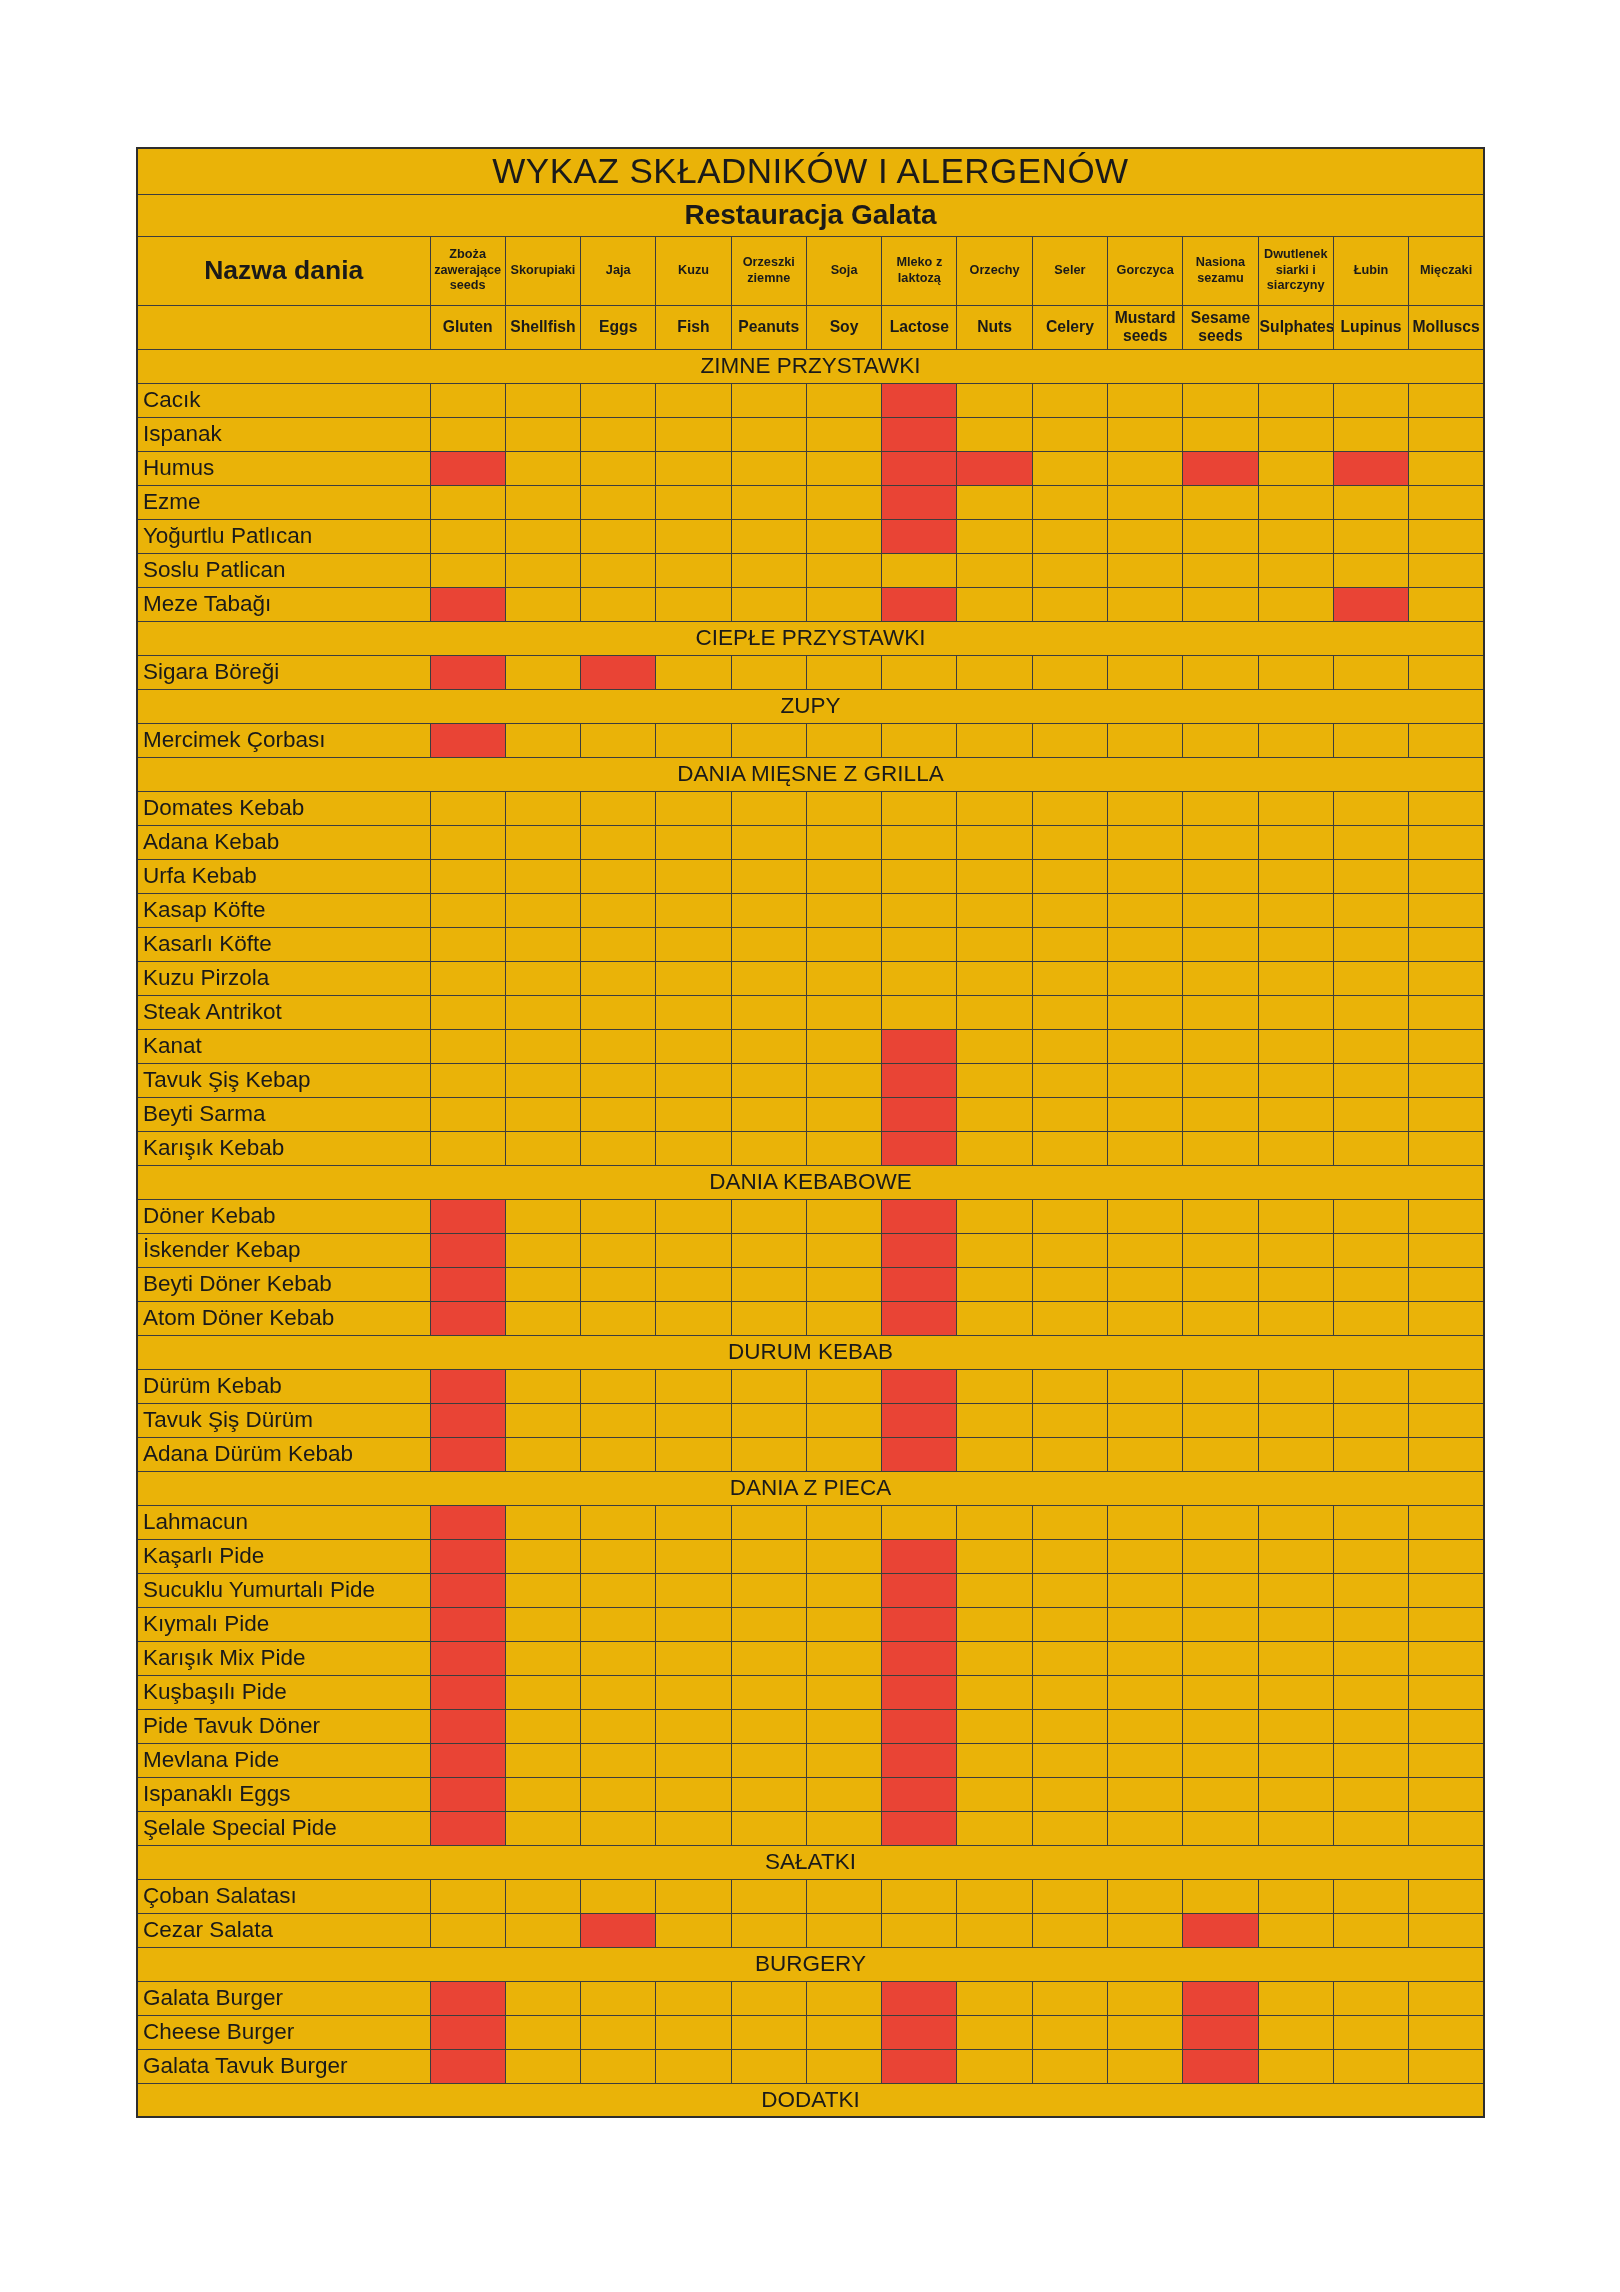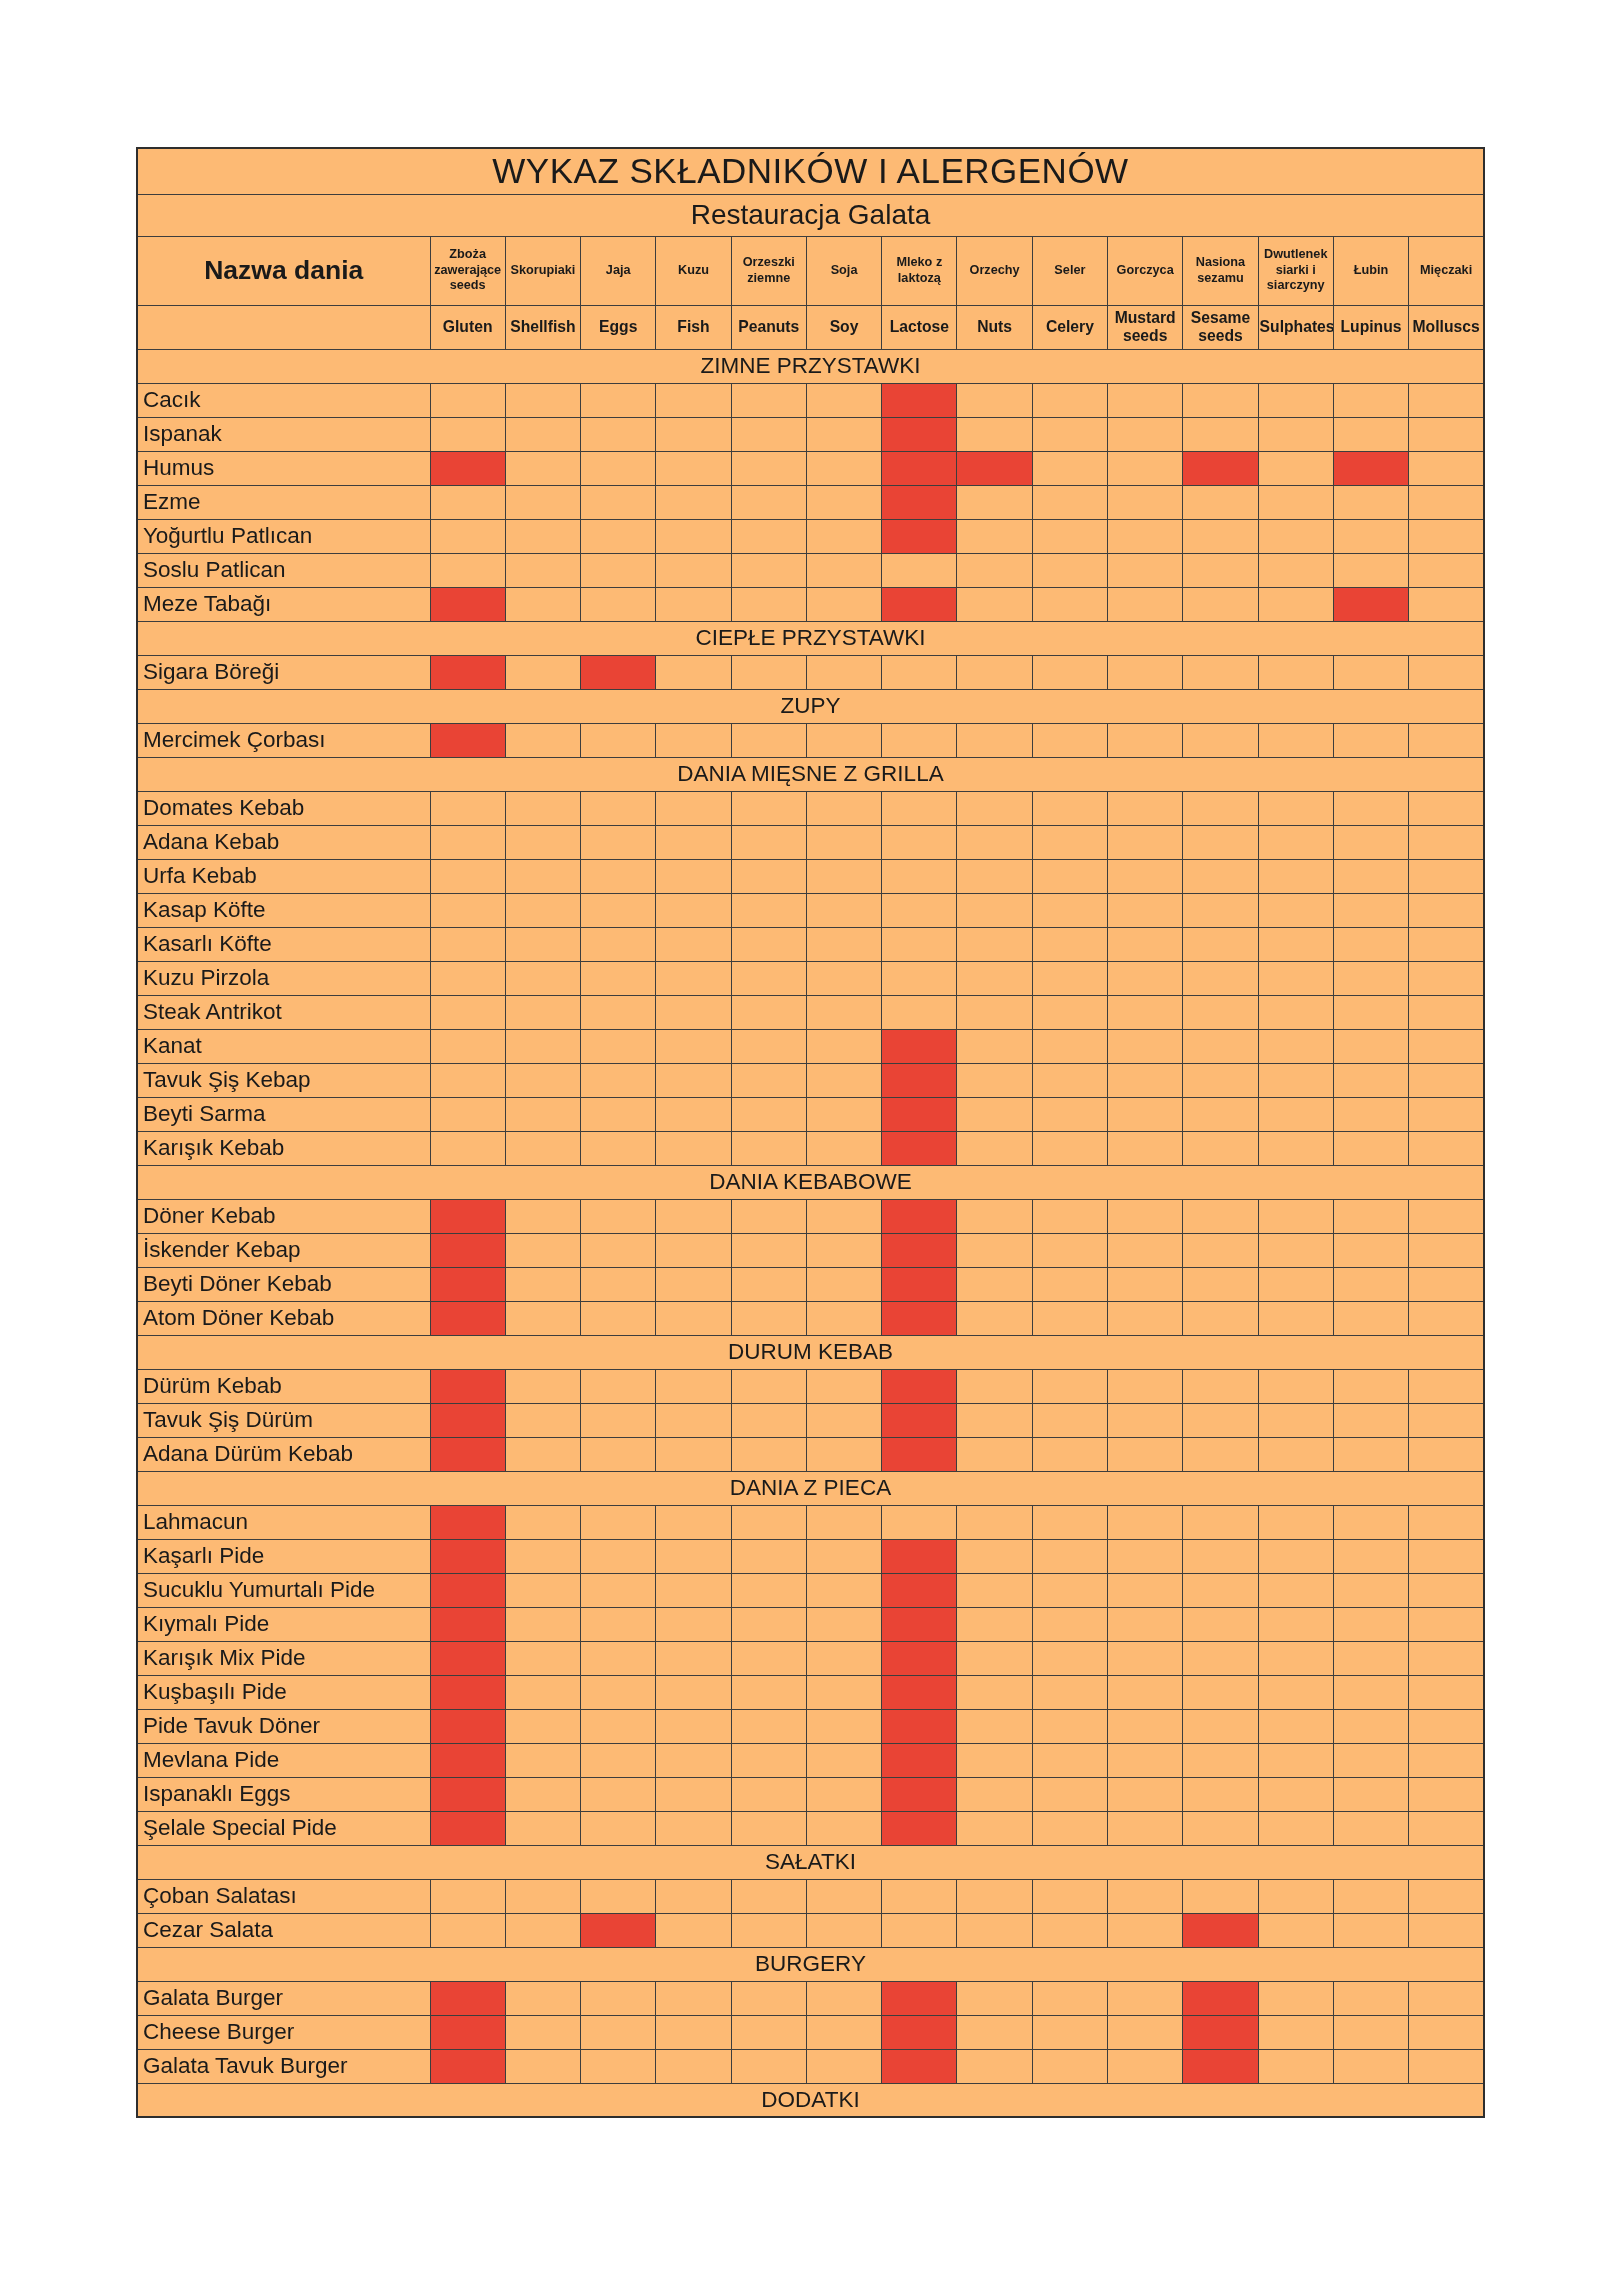--- a/index.html
+++ b/index.html
@@ -10,30 +10,30 @@
     font-family: "Liberation Sans", sans-serif;
     color: #1a1a1a;
   }
   table.allergen-table {
     border-collapse: collapse;
     table-layout: fixed;
     position: absolute;
     left: 136px; top: 147px;
     width: 1349px;
     border: 2px solid #2e2e2e;
-    background: #fdba74;
+    background: #eab308;
   }
   td { border: 1px solid #3d3d3d; overflow: hidden; vertical-align: middle; }
   tr.title-row td {
     height: 46px; text-align: center;
     font-size: 35px; font-weight: normal; letter-spacing: 0.5px;
   }
   tr.subtitle-row td {
     height: 42px; text-align: center;
-    font-size: 28px; font-weight: normal;
+    font-size: 28px; font-weight: bold;
   }
   tr.hdr-pl td {
     height: 69px; text-align: center; vertical-align: middle;
     font-weight: bold; font-size: 12.7px; line-height: 1.25; padding: 1px;
   }
   tr.hdr-pl td.name-hdr { font-size: 26.5px; line-height: 1; margin-left: 24px; }
   tr.hdr-en td {
     height: 44px; text-align: center; vertical-align: middle;
     font-weight: bold; font-size: 15.7px; line-height: 1.15; padding: 1px;
   }

